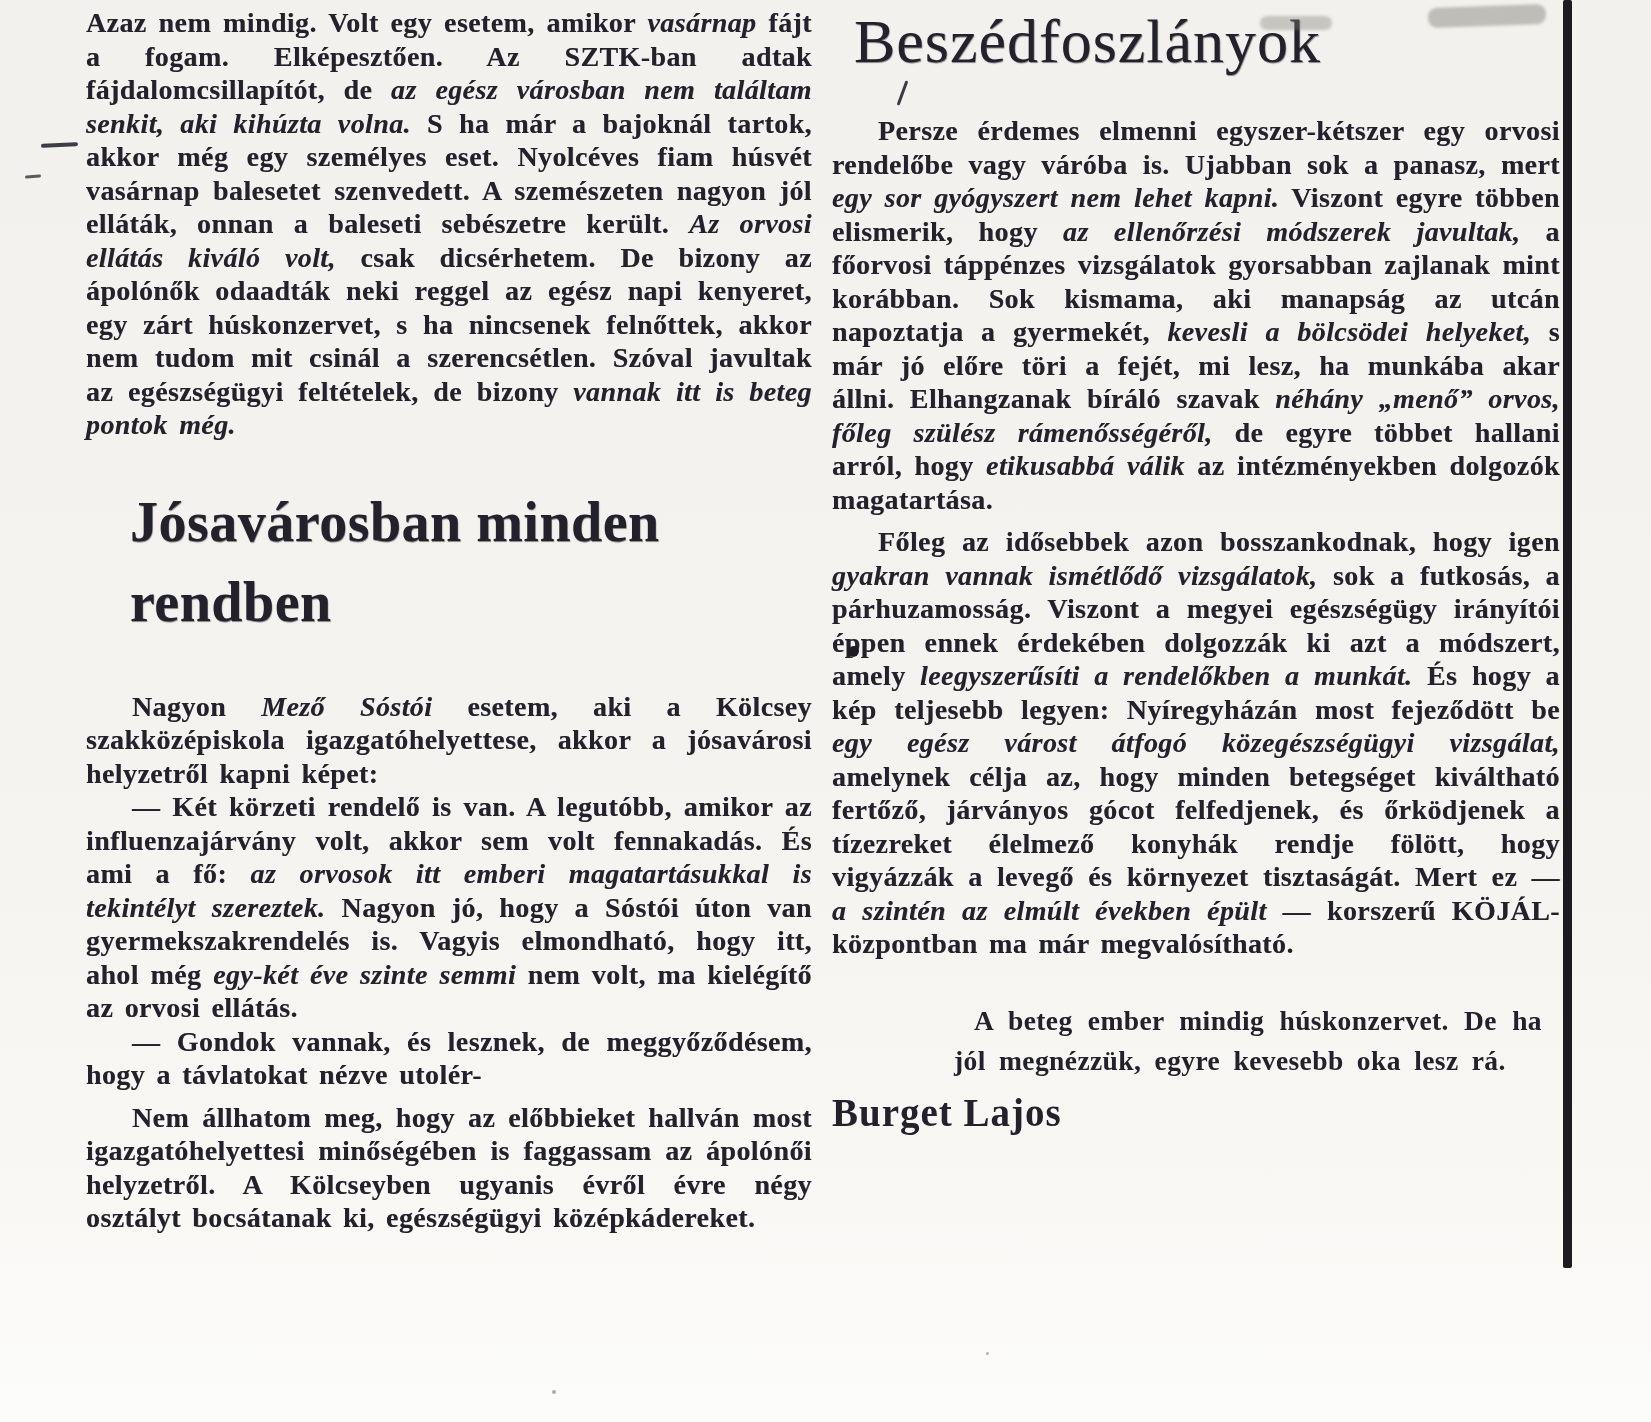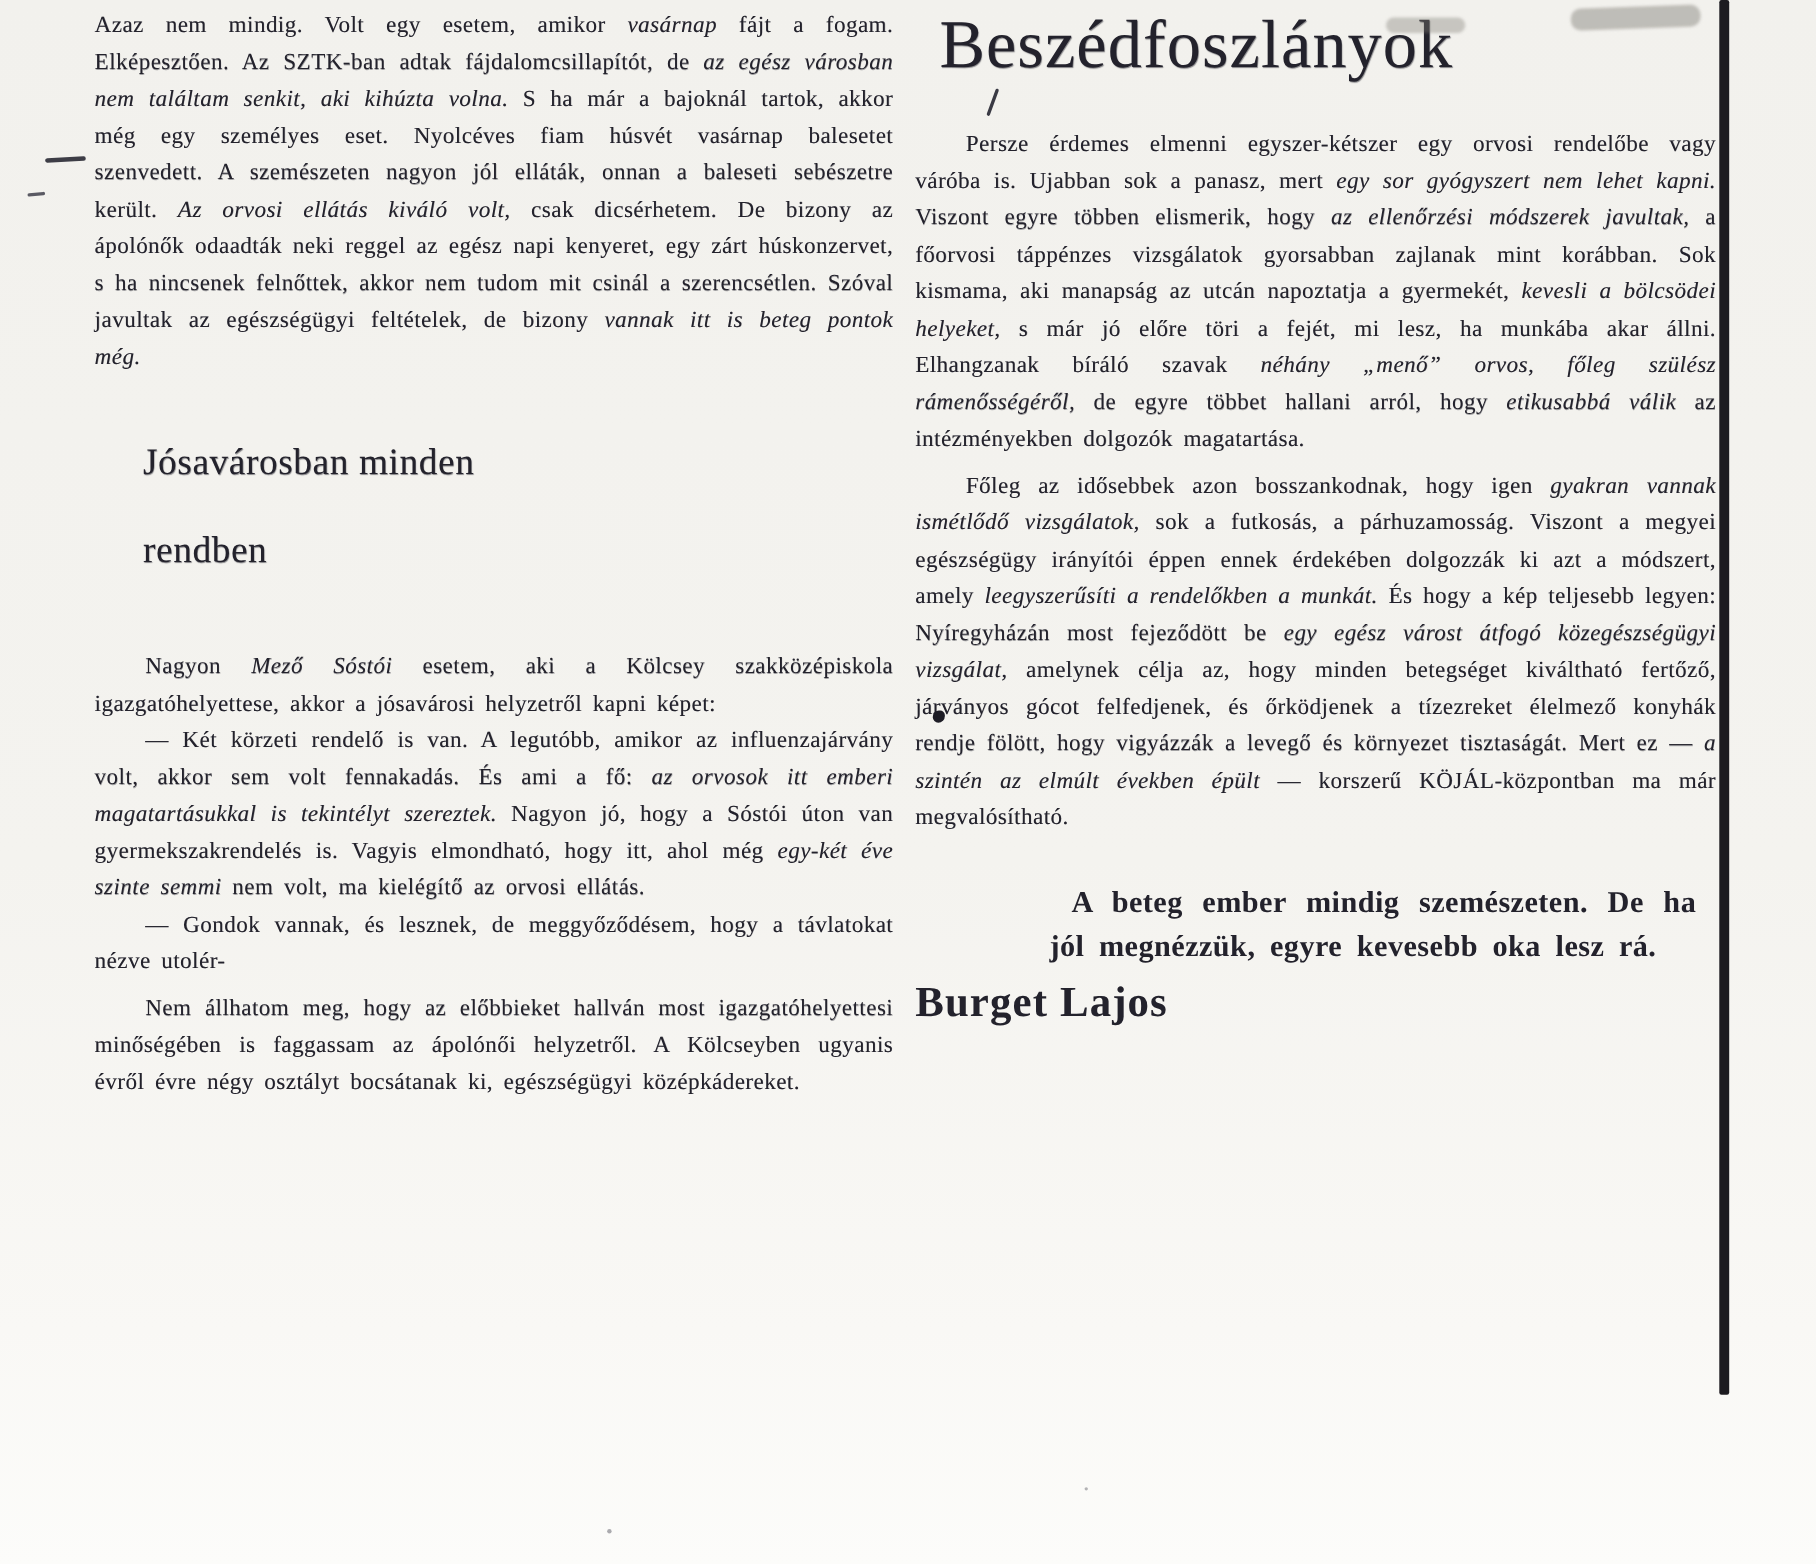--- a/index.html
+++ b/index.html
@@ -14,38 +14,39 @@
     color: #23222c;
   }
   .page { position: absolute; inset: 0; }
 
   .col { position: absolute; }
   .col-left  { left: 86px;  top: 6px;  width: 726px; }
   .col-right { left: 832px; top: 0px;  width: 728px; }
 
   .body-text {
     margin: 0;
-    font-size: 21px;
+    font-size: 28px;
     line-height: 33.5px;
     text-align: justify;
     letter-spacing: 0.4px;
     word-spacing: 4px;
     text-shadow: 0.3px 0.3px 0.6px rgba(28,28,40,0.38);
+    font-weight: bold;
   }
   .body-text .it { font-style: italic; }
   .indent    { text-indent: 46px; }
   .no-indent { text-indent: 0; }
   .gap-small { margin-top: 9px; }
   .gap-after-heading { margin-top: 48px; }
 
   .heading-left {
     margin: 40px 0 0 44px;
-    font-size: 34px;
+    font-size: 56px;
     line-height: 80px;
-    font-weight: normal;
+    font-weight: bold;
     letter-spacing: 0.5px;
     white-space: pre-line;
     text-shadow: 0.5px 0.5px 0.8px rgba(25,25,35,0.5);
   }
   .heading-right {
     margin: 8px 0 0 22px;
     font-size: 62px;
     line-height: 66px;
     font-weight: normal;
     letter-spacing: 1px;
@@ -112,21 +113,21 @@
     <p class="body-text indent gap-small"><span>Nem állhatom meg, hogy az előbbieket hallván most igazgatóhelyettesi minőségében is faggassam az ápolónői helyzetről. A Kölcseyben ugyanis évről évre négy osztályt bocsátanak ki, egészségügyi középkádereket.</span></p>
   </div>
 
   <div class="col col-right">
     <h1 class="heading-right">Beszédfoszlányok</h1>
 
     <p class="body-text indent first-after-title"><span>Persze érdemes elmenni egyszer-kétszer egy orvosi rendelőbe vagy váróba is. Ujabban sok a panasz, mert </span><span class="it">egy sor gyógyszert nem lehet kapni.</span><span> Viszont egyre többen elismerik, hogy </span><span class="it">az ellenőrzési módszerek javultak,</span><span> a főorvosi táppénzes vizsgálatok gyorsabban zajlanak mint korábban. Sok kismama, aki manapság az utcán napoztatja a gyermekét, </span><span class="it">kevesli a bölcsödei helyeket,</span><span> s már jó előre töri a fejét, mi lesz, ha munkába akar állni. Elhangzanak bíráló szavak </span><span class="it">néhány „menő” orvos, főleg szülész rámenősségéről,</span><span> de egyre többet hallani arról, hogy </span><span class="it">etikusabbá válik</span><span> az intézményekben dolgozók magatartása.</span></p>
 
     <p class="body-text indent gap-small"><span>Főleg az idősebbek azon bosszankodnak, hogy igen </span><span class="it">gyakran vannak ismétlődő vizsgálatok,</span><span> sok a futkosás, a párhuzamosság. Viszont a megyei egészségügy irányítói éppen ennek érdekében dolgozzák ki azt a módszert, amely </span><span class="it">leegyszerűsíti a rendelőkben a munkát.</span><span> És hogy a kép teljesebb legyen: Nyíregyházán most fejeződött be </span><span class="it">egy egész várost átfogó közegészségügyi vizsgálat,</span><span> amelynek célja az, hogy minden betegséget kiváltható fertőző, járványos gócot felfedjenek, és őrködjenek a tízezreket élelmező konyhák rendje fölött, hogy vigyázzák a levegő és környezet tisztaságát. Mert ez — </span><span class="it">a szintén az elmúlt években épült</span><span> — korszerű KÖJÁL-központban ma már megvalósítható.</span></p>
 
-    <p class="note"><span>A beteg ember mindig szemészeten. De ha jól megnézzük, egyre kevesebb oka lesz rá.</span></p>
+    <p class="note"><span>A beteg ember mindig húskonzervet. De ha jól megnézzük, egyre kevesebb oka lesz rá.</span></p>
 
     <div class="signature">Burget Lajos</div>
   </div>
 
   <div class="rule-vertical"></div>
 
   <div class="mark smudge-1"></div>
   <div class="mark smudge-2"></div>
   <div class="mark slash-1"></div>
   <div class="mark dash-1"></div>

